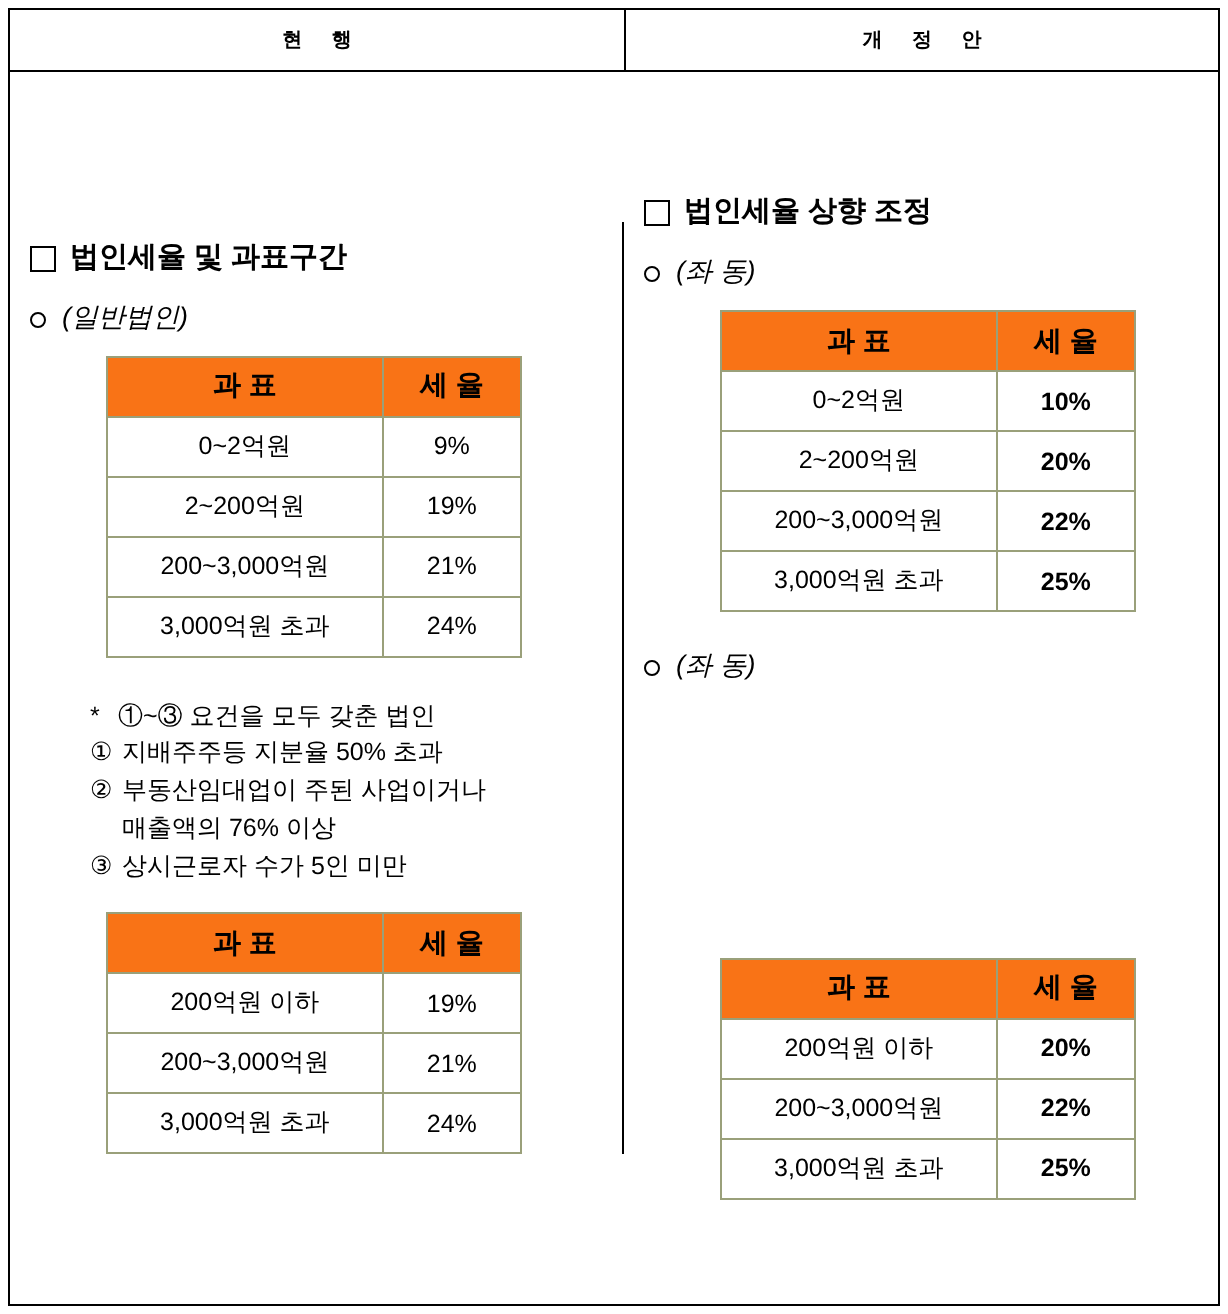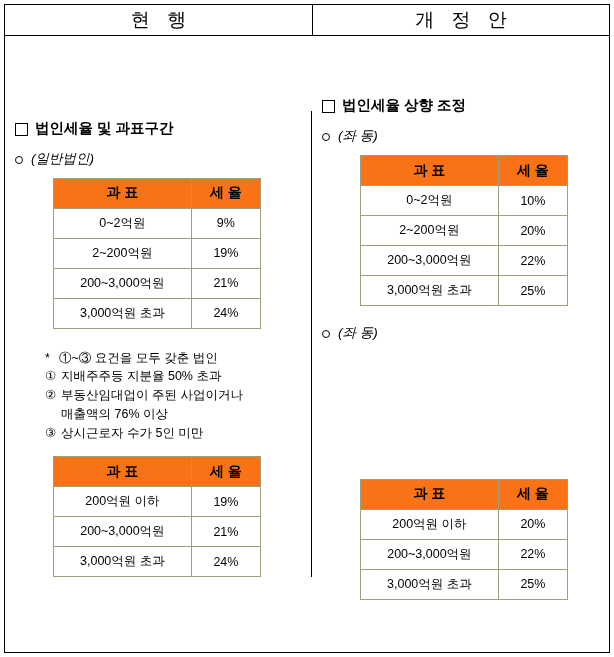--- a/index.html
+++ b/index.html
@@ -34,22 +34,22 @@
     display: flex;
     height: 30px;
     border-bottom: 1.6px solid #000;
     flex: none;
   }
   .head-cell {
     flex: 1 1 0;
     display: flex;
     align-items: center;
     justify-content: center;
-    font-size: 19px;
-    font-weight: normal;
+    font-size: 10px;
+    font-weight: bold;
     letter-spacing: 6px;
     text-indent: 6px;
     text-align: center;
   }
   .head-cell.left {
     border-right: 1.6px solid #000;
     flex: 0 0 307px;
   }
   .body-row {
     display: flex;
@@ -120,21 +120,21 @@
     font-weight: bold;
     font-size: 14px;
   }
   table.tax td.label {
     width: 140px;
   }
   table.tax td.rate {
     width: 68px;
   }
   .right table.tax td.rate {
-    font-weight: normal;
+    font-weight: bold;
   }
   .notes {
     margin: 2px 0 0 30px;
     font-size: 12.5px;
     line-height: 1.5;
   }
   .note-line {
     display: flex;
     align-items: flex-start;
   }

